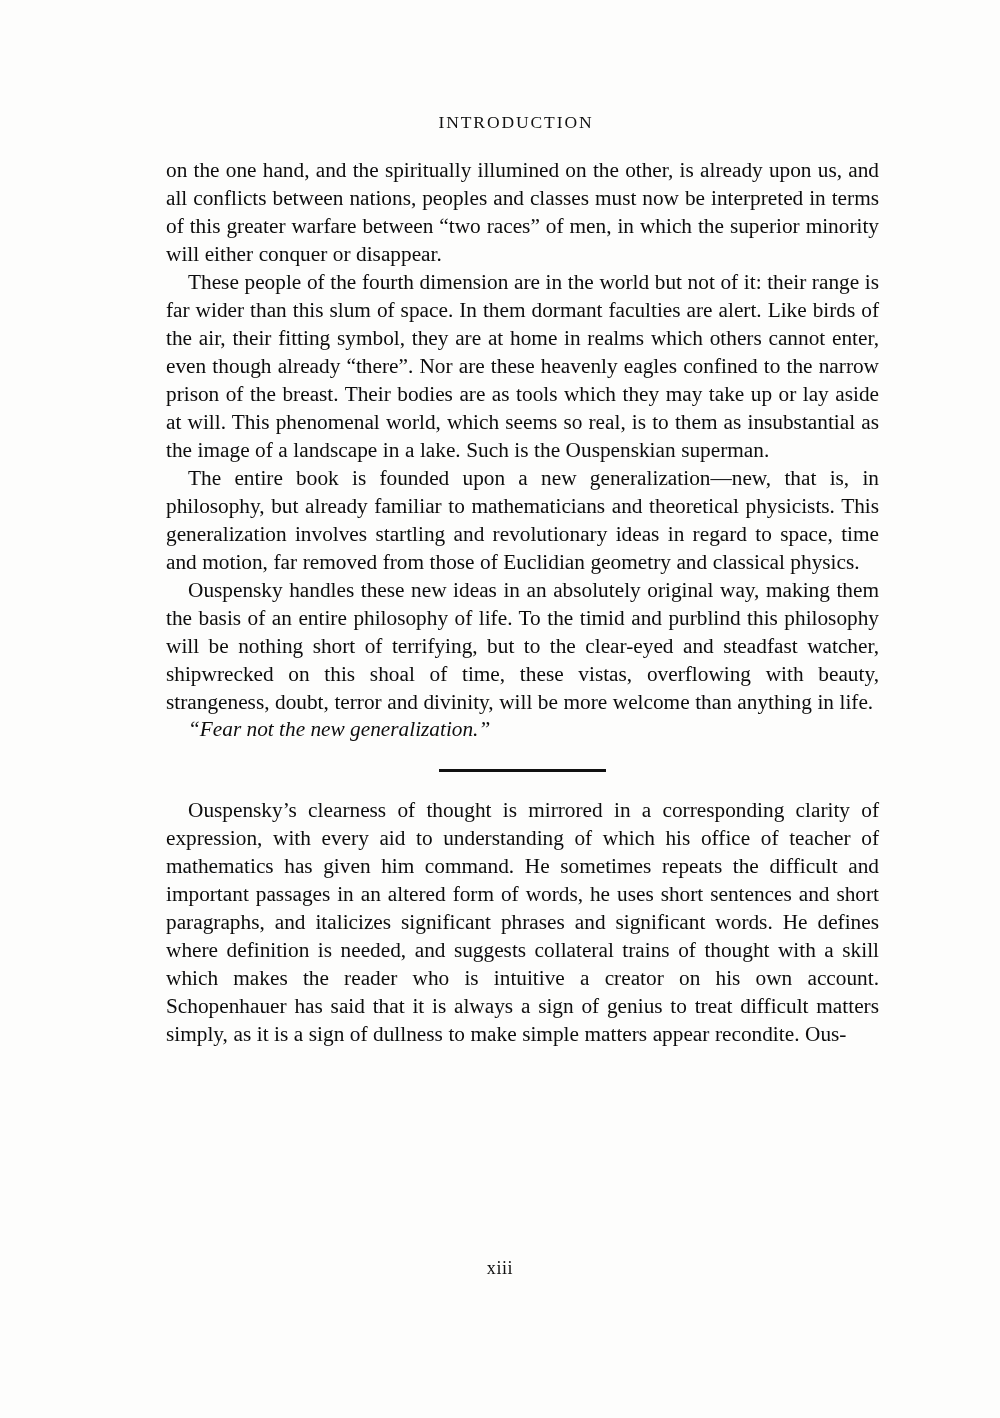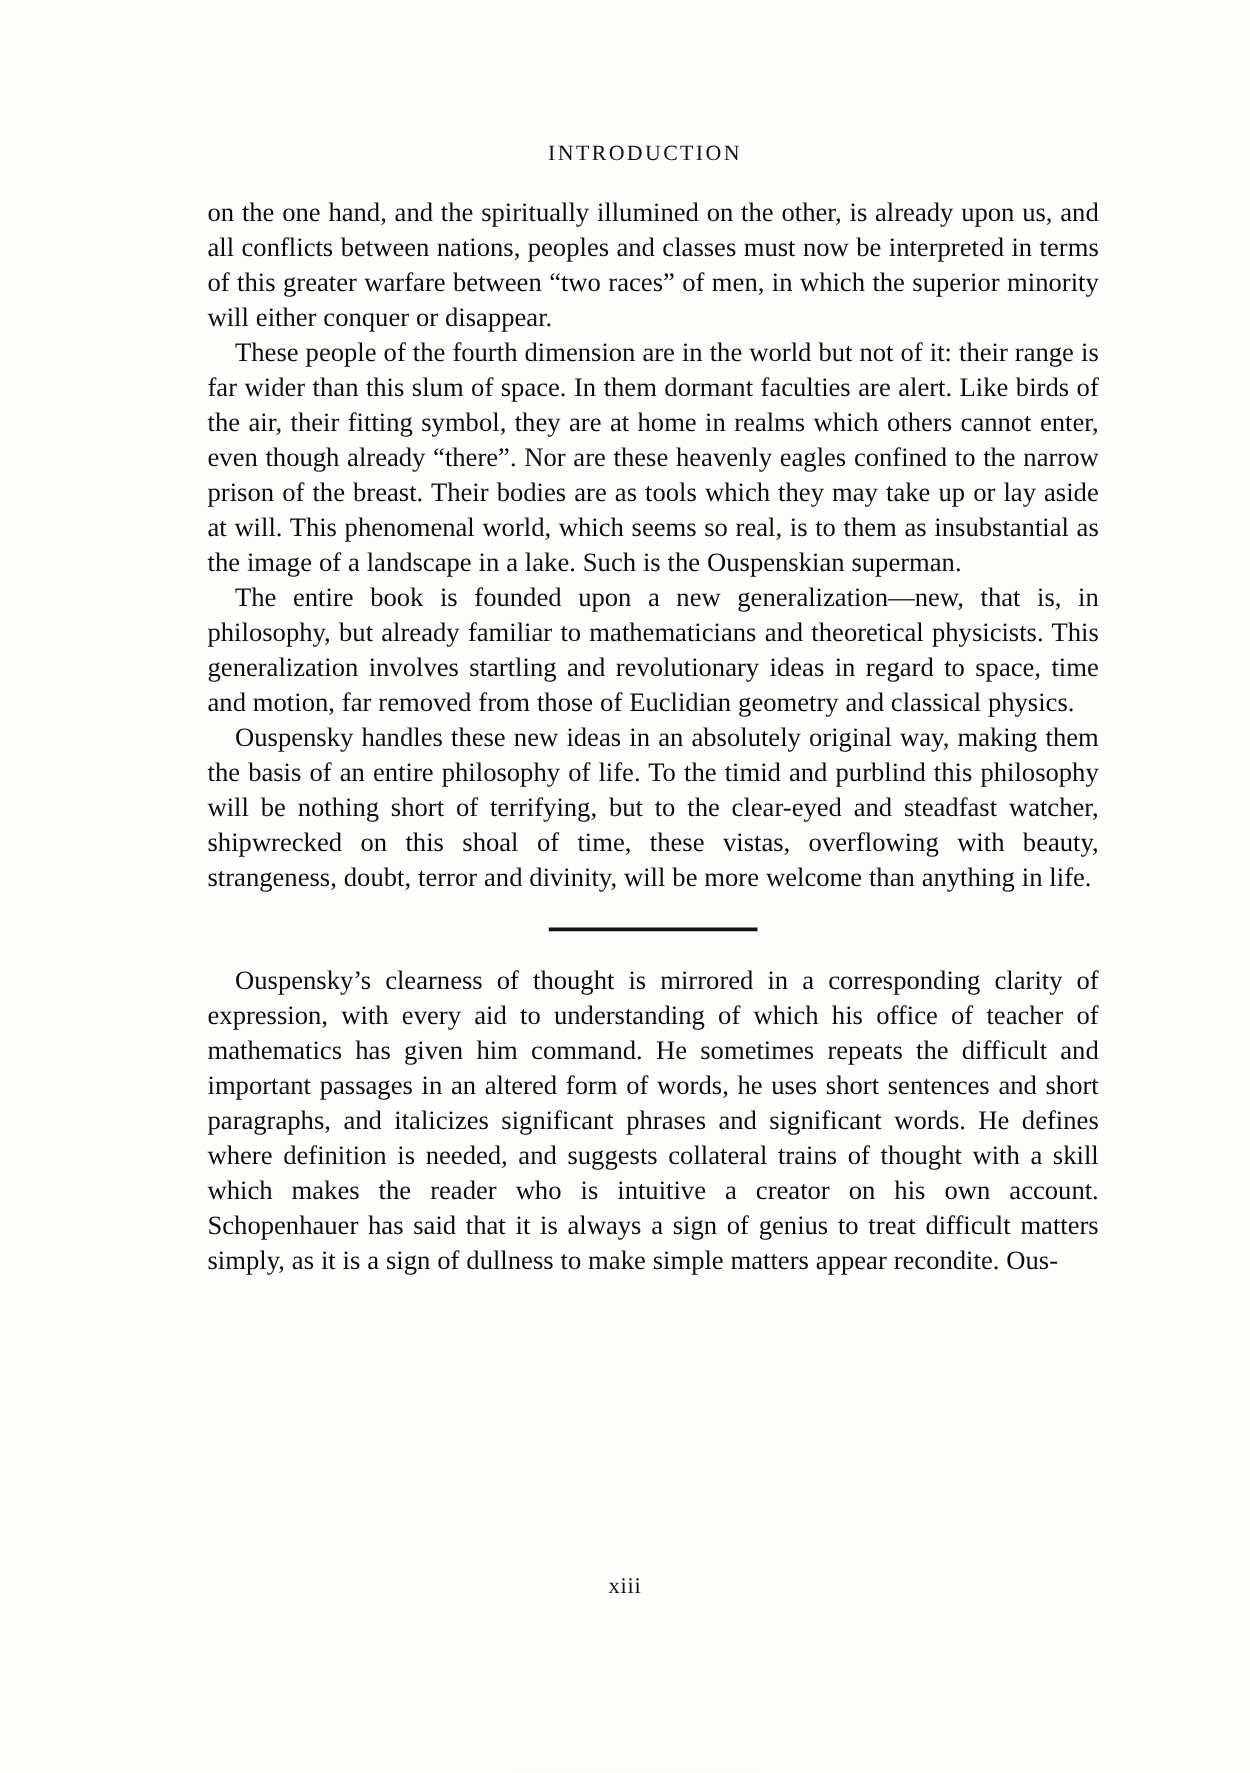--- a/index.html
+++ b/index.html
@@ -100,20 +100,21 @@
   <div class="textblock">
 
     <p class="para first">on the one hand, and the spiritually illumined on the other, is already upon us, and all conflicts between nations, peoples and classes must now be interpreted in terms of this greater warfare between “two races” of men, in which the superior minority will either conquer or disappear.</p>
 
     <p class="para">These people of the fourth dimension are in the world but not of it: their range is far wider than this slum of space. In them dormant faculties are alert. Like birds of the air, their fitting symbol, they are at home in realms which others cannot enter, even though already “there”. Nor are these heavenly eagles confined to the narrow prison of the breast. Their bodies are as tools which they may take up or lay aside at will. This phenomenal world, which seems so real, is to them as insubstantial as the image of a landscape in a lake. Such is the Ouspenskian superman.</p>
 
     <p class="para">The entire book is founded upon a new generalization—new, that is, in philosophy, but already familiar to mathematicians and theoretical physicists. This generalization involves startling and revolutionary ideas in regard to space, time and motion, far removed from those of Euclidian geometry and classical physics.</p>
 
     <p class="para">Ouspensky handles these new ideas in an absolutely original way, making them the basis of an entire philosophy of life. To the timid and purblind this philosophy will be nothing short of terrifying, but to the clear-eyed and steadfast watcher, shipwrecked on this shoal of time, these vistas, overflowing with beauty, strangeness, doubt, terror and divinity, will be more welcome than anything in life.</p>
 
+    <p class="quote">“Fear not the new generalization.”</p>
 
     <div class="divider-wrap">
       <span class="divider"></span>
     </div>
 
     <p class="para">Ouspensky’s clearness of thought is mirrored in a corresponding clarity of expression, with every aid to understanding of which his office of teacher of mathematics has given him command. He sometimes repeats the difficult and important passages in an altered form of words, he uses short sentences and short paragraphs, and italicizes significant phrases and significant words. He defines where definition is needed, and suggests collateral trains of thought with a skill which makes the reader who is intuitive a creator on his own account. Schopenhauer has said that it is always a sign of genius to treat difficult matters simply, as it is a sign of dullness to make simple matters appear recondite. Ous-</p>
 
   </div>
 
   <div class="folio">xiii</div>

